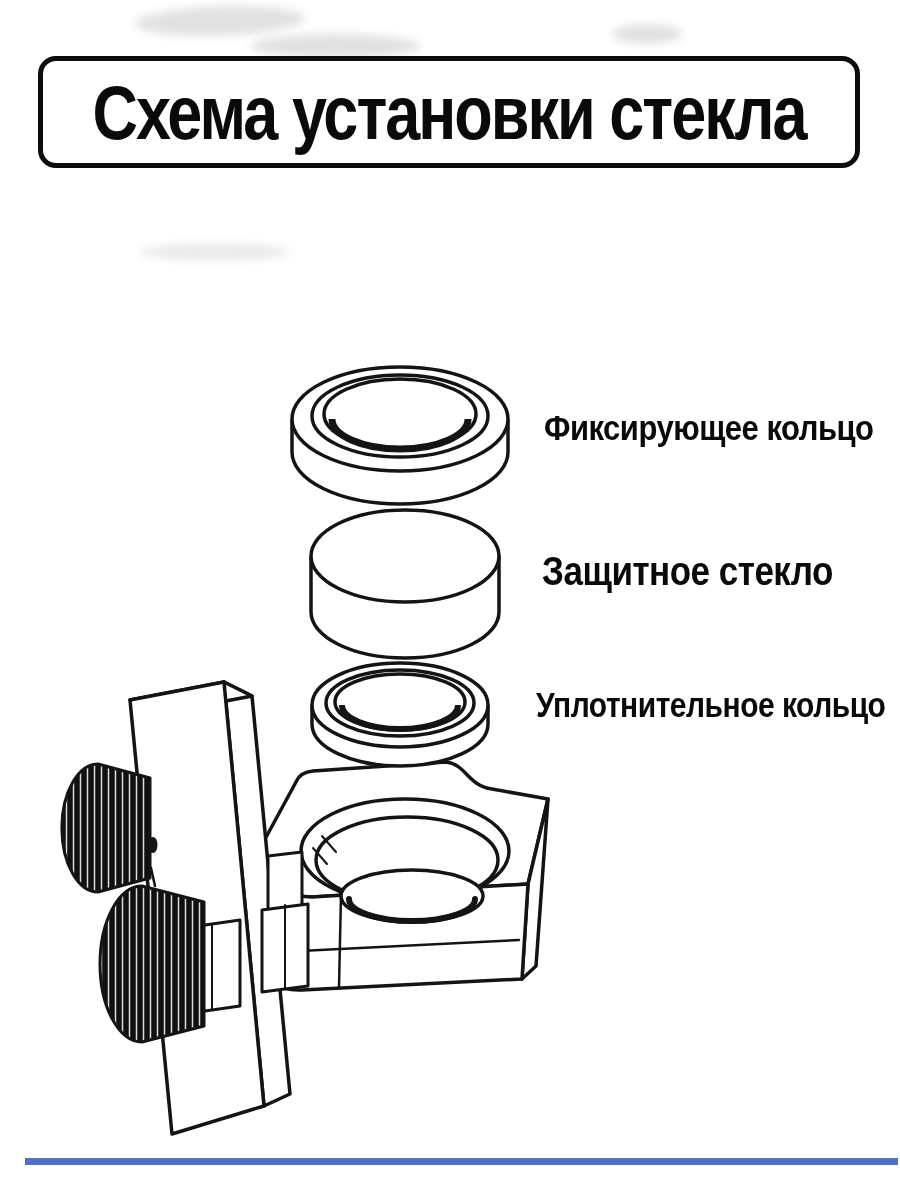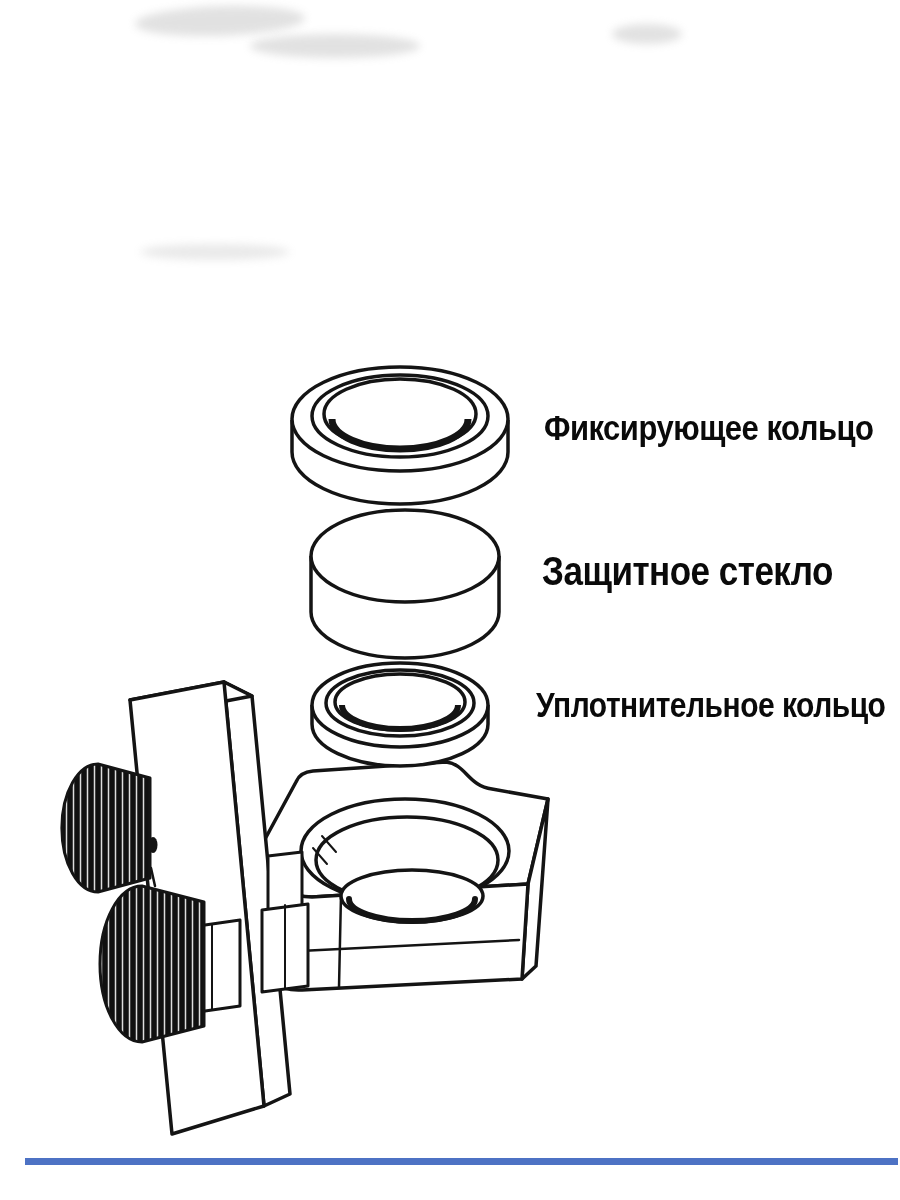--- a/index.html
+++ b/index.html
@@ -57,20 +57,23 @@
 </head>
 <body>
 
 <div class="page">
 
   <div class="smudge" style="left:135px;top:6px;width:170px;height:30px;transform:rotate(-2deg);"></div>
   <div class="smudge" style="left:250px;top:34px;width:170px;height:24px;"></div>
   <div class="smudge" style="left:612px;top:24px;width:70px;height:20px;"></div>
   <div class="smudge" style="left:140px;top:244px;width:150px;height:16px;opacity:.22;"></div>
 
+  <div class="title-box">
+    <div class="title-text">Схема установки стекла</div>
+  </div>
 
   <svg class="diagram-svg" viewBox="0 0 900 1200">
     <defs>
       <pattern id="knurl" width="7" height="10" patternUnits="userSpaceOnUse">
         <rect width="7" height="10" fill="#101010"></rect>
         <line x1="3.5" y1="0" x2="3.5" y2="10" stroke="#dcdcdc" stroke-width="1.5"></line>
       </pattern>
     </defs>
 
     <g stroke="currentColor" stroke-width="3.5" fill="none" stroke-linejoin="round" stroke-linecap="round">

